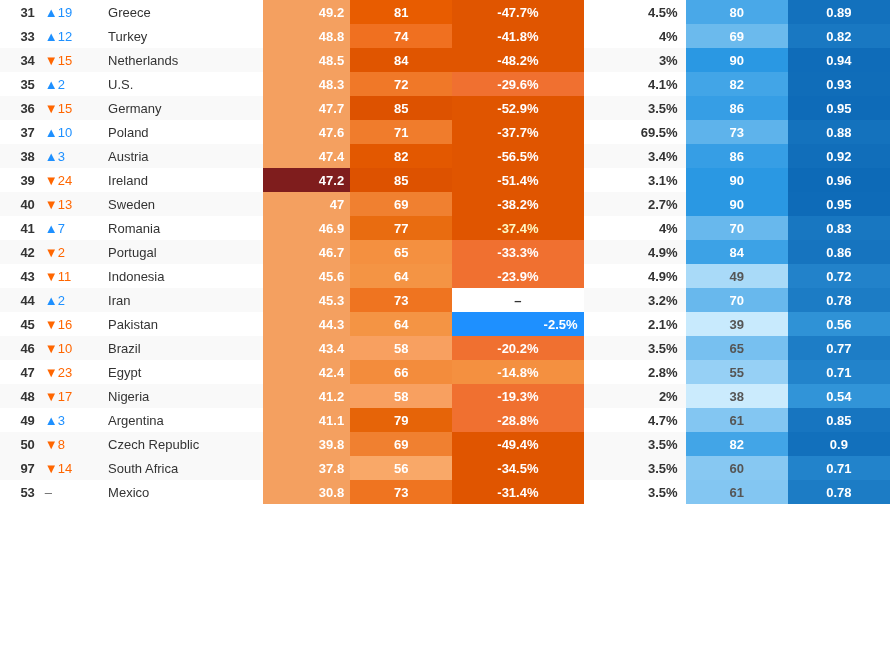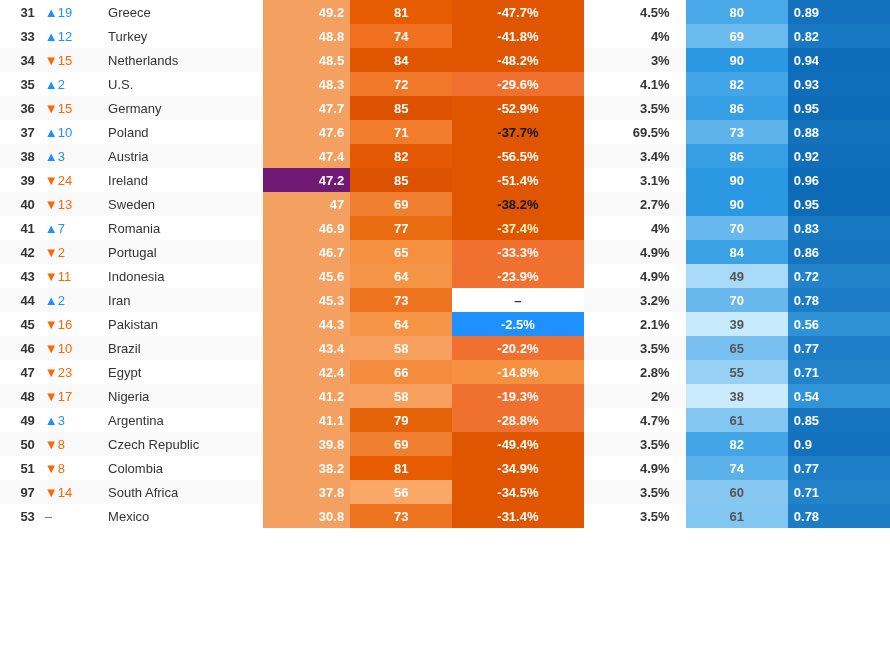--- a/index.html
+++ b/index.html
@@ -10,23 +10,23 @@
     td { padding: 2px 6px; white-space: nowrap; vertical-align: middle; }
     .rank { width: 28px; color: #333; font-weight: bold; text-align: right; }
     .change { width: 42px; text-align: left; padding-left: 4px; }
     .up { color: #1e90ff; }
     .down { color: #ff6600; }
     .neutral { color: #666; }
     .country { width: 110px; color: #333; }
     .score { width: 60px; text-align: right; background: #f4a460; color: #fff; font-weight: bold; }
     .col-a { width: 70px; text-align: center; color: #fff; font-weight: bold; }
     .col-b { width: 90px; text-align: center; color: #fff; font-weight: bold; }
-    .col-c { width: 70px; text-align: right; color: #333; font-weight: bold; padding-right: 16px; }
+    .col-c { width: 70px; text-align: right; color: #333; font-weight: bold; padding-right: 8px; }
     .col-d { width: 70px; text-align: center; color: #fff; font-weight: bold; }
-    .col-e { width: 70px; text-align: left; color: #fff; font-weight: bold; }
+    .col-e { width: 70px; text-align: center; color: #fff; font-weight: bold; }
 
     
     .ca-81 { background: #e85c00; }
     .ca-80 { background: #e86000; }
     .ca-74 { background: #f07020; }
     .ca-84 { background: #e05500; }
     .ca-72 { background: #f07828; }
     .ca-85 { background: #dd5200; }
     .ca-71 { background: #f07c2c; }
     .ca-82 { background: #e35800; }
@@ -100,54 +100,54 @@
         <td class="col-c">3.5%</td>
         <td class="col-d" style="background: rgb(54, 158, 229); color: rgb(255, 255, 255);">86</td>
         <td class="col-e" style="background: rgb(14, 107, 184); color: rgb(255, 255, 255);">0.95</td>
       </tr>
       <tr style="background: rgb(255, 255, 255);">
         <td class="rank">37</td>
         <td class="change"><span class="up">▲10</span></td>
         <td class="country">Poland</td>
         <td class="score" style="background: rgb(244, 160, 96); text-align: right;">47.6</td>
         <td class="col-a ca-71">71</td>
-        <td class="col-b" style="background: rgb(224, 85, 0); color: #0f172a;">-37.7%</td>
+        <td class="col-b" style="background: rgb(224, 85, 0); color: #ffffff;">-37.7%</td>
         <td class="col-c">69.5%</td>
         <td class="col-d" style="background: rgb(94, 179, 235); color: rgb(255, 255, 255);">73</td>
         <td class="col-e" style="background: rgb(20, 114, 189); color: rgb(255, 255, 255);">0.88</td>
       </tr>
       <tr style="background: rgb(249, 249, 249);">
         <td class="rank">38</td>
         <td class="change"><span class="up">▲3</span></td>
         <td class="country">Austria</td>
         <td class="score" style="background: rgb(244, 160, 96); text-align: right;">47.4</td>
         <td class="col-a ca-82">82</td>
         <td class="col-b" style="background: rgb(224, 85, 0); color: rgb(255, 255, 255);">-56.5%</td>
         <td class="col-c">3.4%</td>
         <td class="col-d" style="background: rgb(54, 158, 229); color: rgb(255, 255, 255);">86</td>
         <td class="col-e" style="background: rgb(17, 110, 186); color: rgb(255, 255, 255);">0.92</td>
       </tr>
       <tr style="background: rgb(255, 255, 255);">
         <td class="rank">39</td>
         <td class="change"><span class="down">▼24</span></td>
         <td class="country">Ireland</td>
-        <td class="score" style="background: #701a75; text-align: right;">47.2</td>
+        <td class="score" style="background: #7f1d1d; text-align: right;">47.2</td>
         <td class="col-a ca-85">85</td>
         <td class="col-b" style="background: rgb(224, 85, 0); color: rgb(255, 255, 255);">-51.4%</td>
         <td class="col-c">3.1%</td>
         <td class="col-d" style="background: rgb(42, 152, 227); color: rgb(255, 255, 255);">90</td>
         <td class="col-e" style="background: rgb(13, 106, 183); color: rgb(255, 255, 255);">0.96</td>
       </tr>
       <tr style="background: rgb(249, 249, 249);">
         <td class="rank">40</td>
         <td class="change"><span class="down">▼13</span></td>
         <td class="country">Sweden</td>
         <td class="score" style="background: rgb(244, 160, 96); text-align: right;">47</td>
         <td class="col-a ca-69">69</td>
-        <td class="col-b" style="background: rgb(224, 85, 0); color: #0f172a;">-38.2%</td>
+        <td class="col-b" style="background: rgb(224, 85, 0); color: #ffffff;">-38.2%</td>
         <td class="col-c">2.7%</td>
         <td class="col-d" style="background: rgb(42, 152, 227); color: rgb(255, 255, 255);">90</td>
         <td class="col-e" style="background: rgb(14, 107, 184); color: rgb(255, 255, 255);">0.95</td>
       </tr>
       <tr style="background: rgb(255, 255, 255);">
         <td class="rank">41</td>
         <td class="change"><span class="up">▲7</span></td>
         <td class="country">Romania</td>
         <td class="score" style="background: rgb(244, 160, 96); text-align: right;">46.9</td>
         <td class="col-a ca-77">77</td>
@@ -188,21 +188,21 @@
         <td class="col-c">3.2%</td>
         <td class="col-d" style="background: rgb(104, 184, 237); color: rgb(255, 255, 255);">70</td>
         <td class="col-e" style="background: rgb(28, 124, 197); color: rgb(255, 255, 255);">0.78</td>
       </tr>
       <tr style="background: rgb(255, 255, 255);">
         <td class="rank">45</td>
         <td class="change"><span class="down">▼16</span></td>
         <td class="country">Pakistan</td>
         <td class="score" style="background: rgb(244, 160, 96); text-align: right;">44.3</td>
         <td class="col-a ca-64">64</td>
-        <td class="col-b" style="background: rgb(30, 144, 255); color: rgb(255, 255, 255);">-2.5%</td>
+        <td class="col-b" style="background: rgb(30, 144, 255); color: rgb(255, 255, 255); text-align: right;">-2.5%</td>
         <td class="col-c">2.1%</td>
         <td class="col-d" style="background: rgb(200, 234, 253); color: rgb(85, 85, 85);">39</td>
         <td class="col-e" style="background: rgb(47, 146, 214); color: rgb(255, 255, 255);">0.56</td>
       </tr>
       <tr style="background: rgb(249, 249, 249);">
         <td class="rank">46</td>
         <td class="change"><span class="down">▼10</span></td>
         <td class="country">Brazil</td>
         <td class="score" style="background: rgb(244, 160, 96); text-align: right;">43.4</td>
         <td class="col-a ca-58">58</td>
@@ -248,31 +248,20 @@
         <td class="rank">50</td>
         <td class="change"><span class="down">▼8</span></td>
         <td class="country">Czech Republic</td>
         <td class="score" style="background: rgb(244, 160, 96); text-align: right;">39.8</td>
         <td class="col-a ca-69">69</td>
         <td class="col-b" style="background: rgb(224, 85, 0); color: rgb(255, 255, 255);">-49.4%</td>
         <td class="col-c">3.5%</td>
         <td class="col-d" style="background: rgb(66, 165, 231); color: rgb(255, 255, 255);">82</td>
         <td class="col-e" style="background: rgb(18, 112, 188); color: rgb(255, 255, 255);">0.9</td>
       </tr>
-      <tr style="background: rgb(255, 255, 255);">
-        <td class="rank">51</td>
-        <td class="change"><span class="down">▼8</span></td>
-        <td class="country">Colombia</td>
-        <td class="score" style="background: rgb(244, 160, 96); text-align: right;">38.2</td>
-        <td class="col-a ca-81b">81</td>
-        <td class="col-b" style="background: rgb(224, 85, 0); color: rgb(255, 255, 255);">-34.9%</td>
-        <td class="col-c">4.9%</td>
-        <td class="col-d" style="background: rgb(91, 178, 235); color: rgb(255, 255, 255);">74</td>
-        <td class="col-e" style="background: rgb(29, 125, 198); color: rgb(255, 255, 255);">0.77</td>
-      </tr>
       <tr style="background: rgb(249, 249, 249);">
         <td class="rank">97</td>
         <td class="change"><span class="down">▼14</span></td>
         <td class="country">South Africa</td>
         <td class="score" style="background: rgb(244, 160, 96); text-align: right;">37.8</td>
         <td class="col-a ca-56">56</td>
         <td class="col-b" style="background: rgb(224, 85, 0); color: rgb(255, 255, 255);">-34.5%</td>
         <td class="col-c">3.5%</td>
         <td class="col-d" style="background: rgb(135, 200, 242); color: rgb(85, 85, 85);">60</td>
         <td class="col-e" style="background: rgb(34, 131, 203); color: rgb(255, 255, 255);">0.71</td>

